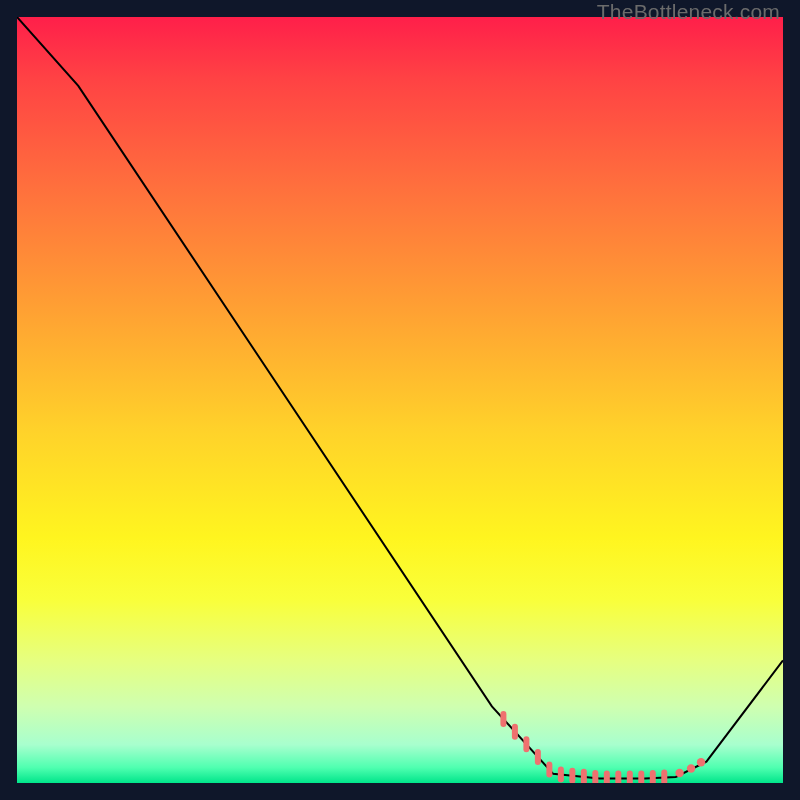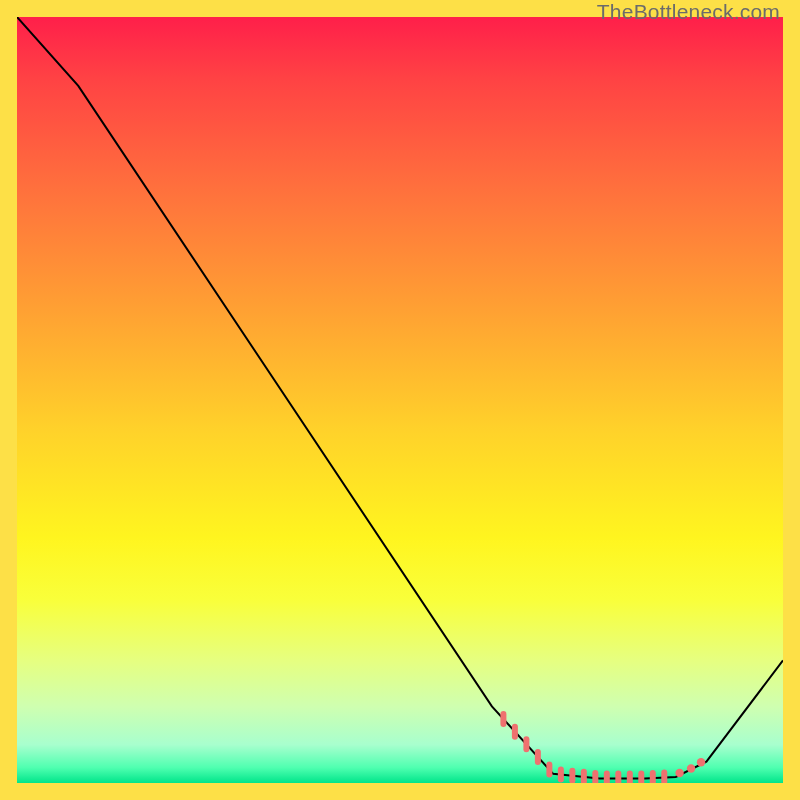--- a/index.html
+++ b/index.html
@@ -10,21 +10,21 @@
     background: #000;
     overflow: hidden;
     font-family: Arial, Helvetica, sans-serif;
   }
   .frame {
     position: absolute;
     top: 0;
     left: 0;
     width: 800px;
     height: 800px;
-    background: #fde047;
+    background: #0f172a;
   }
   .plot {
     position: absolute;
     top: 17px;
     left: 17px;
     width: 766px;
     height: 766px;
     background: linear-gradient(
       to bottom,
       #ff1f4a 0%,

